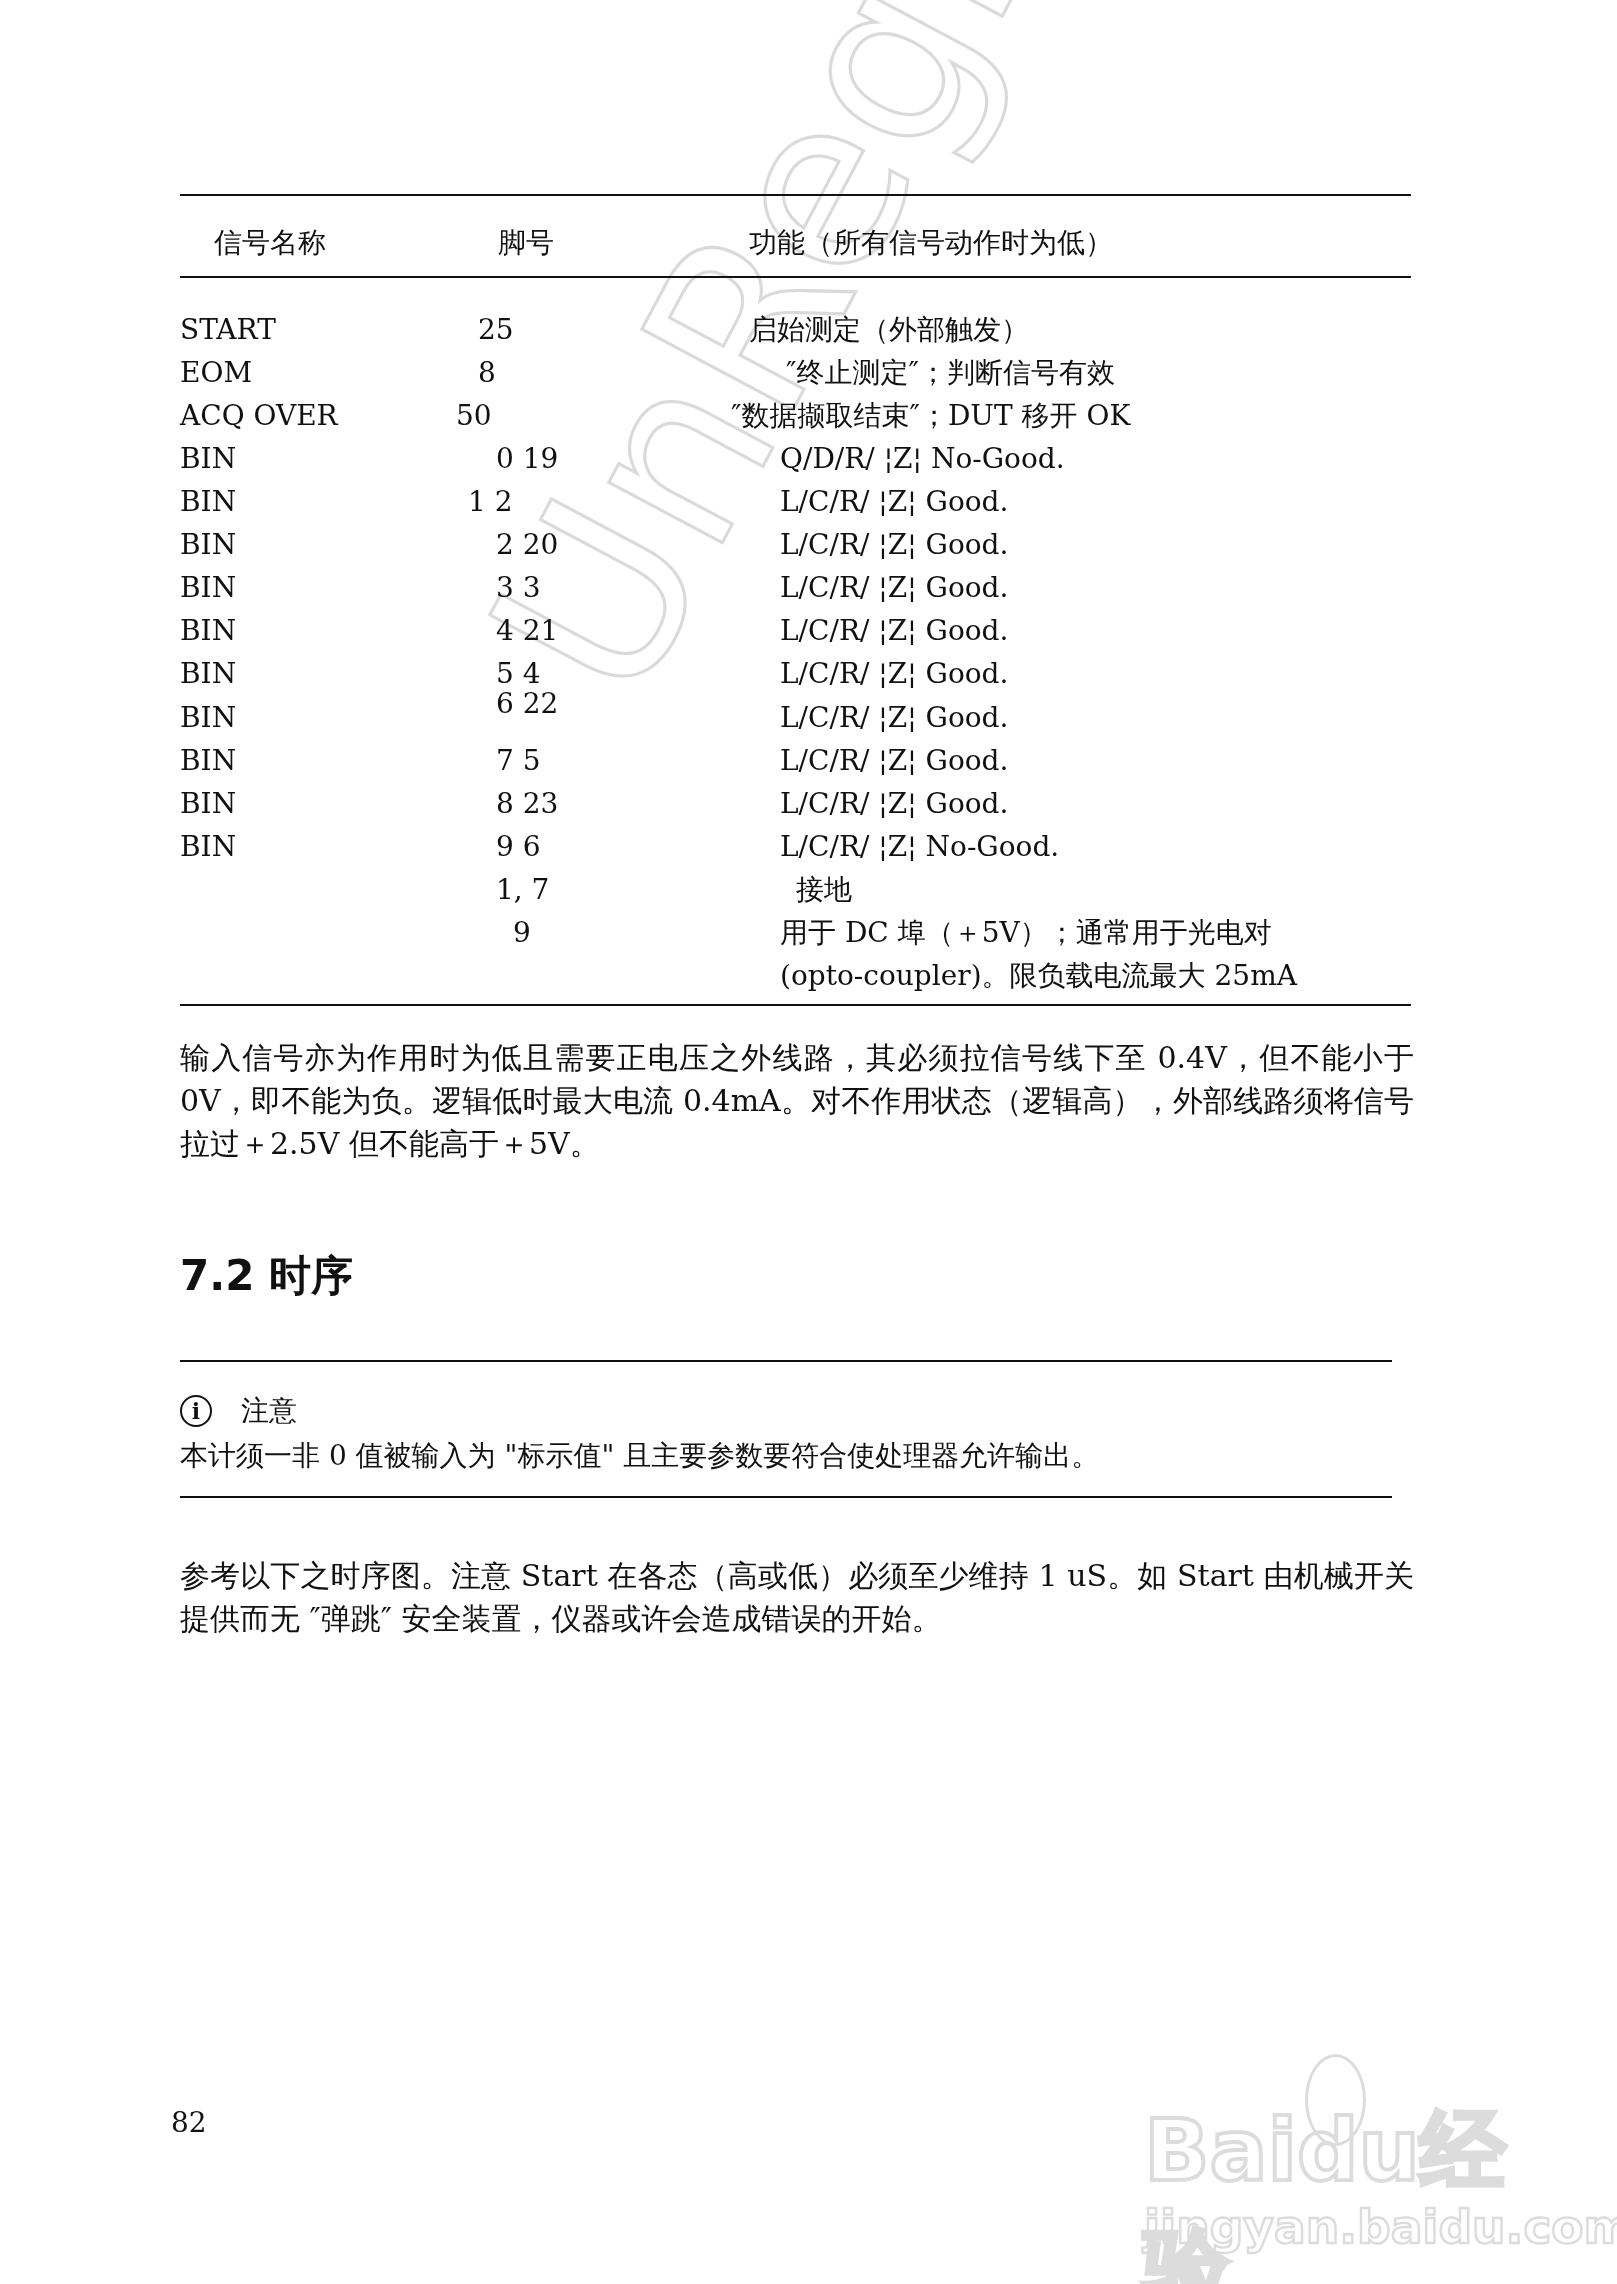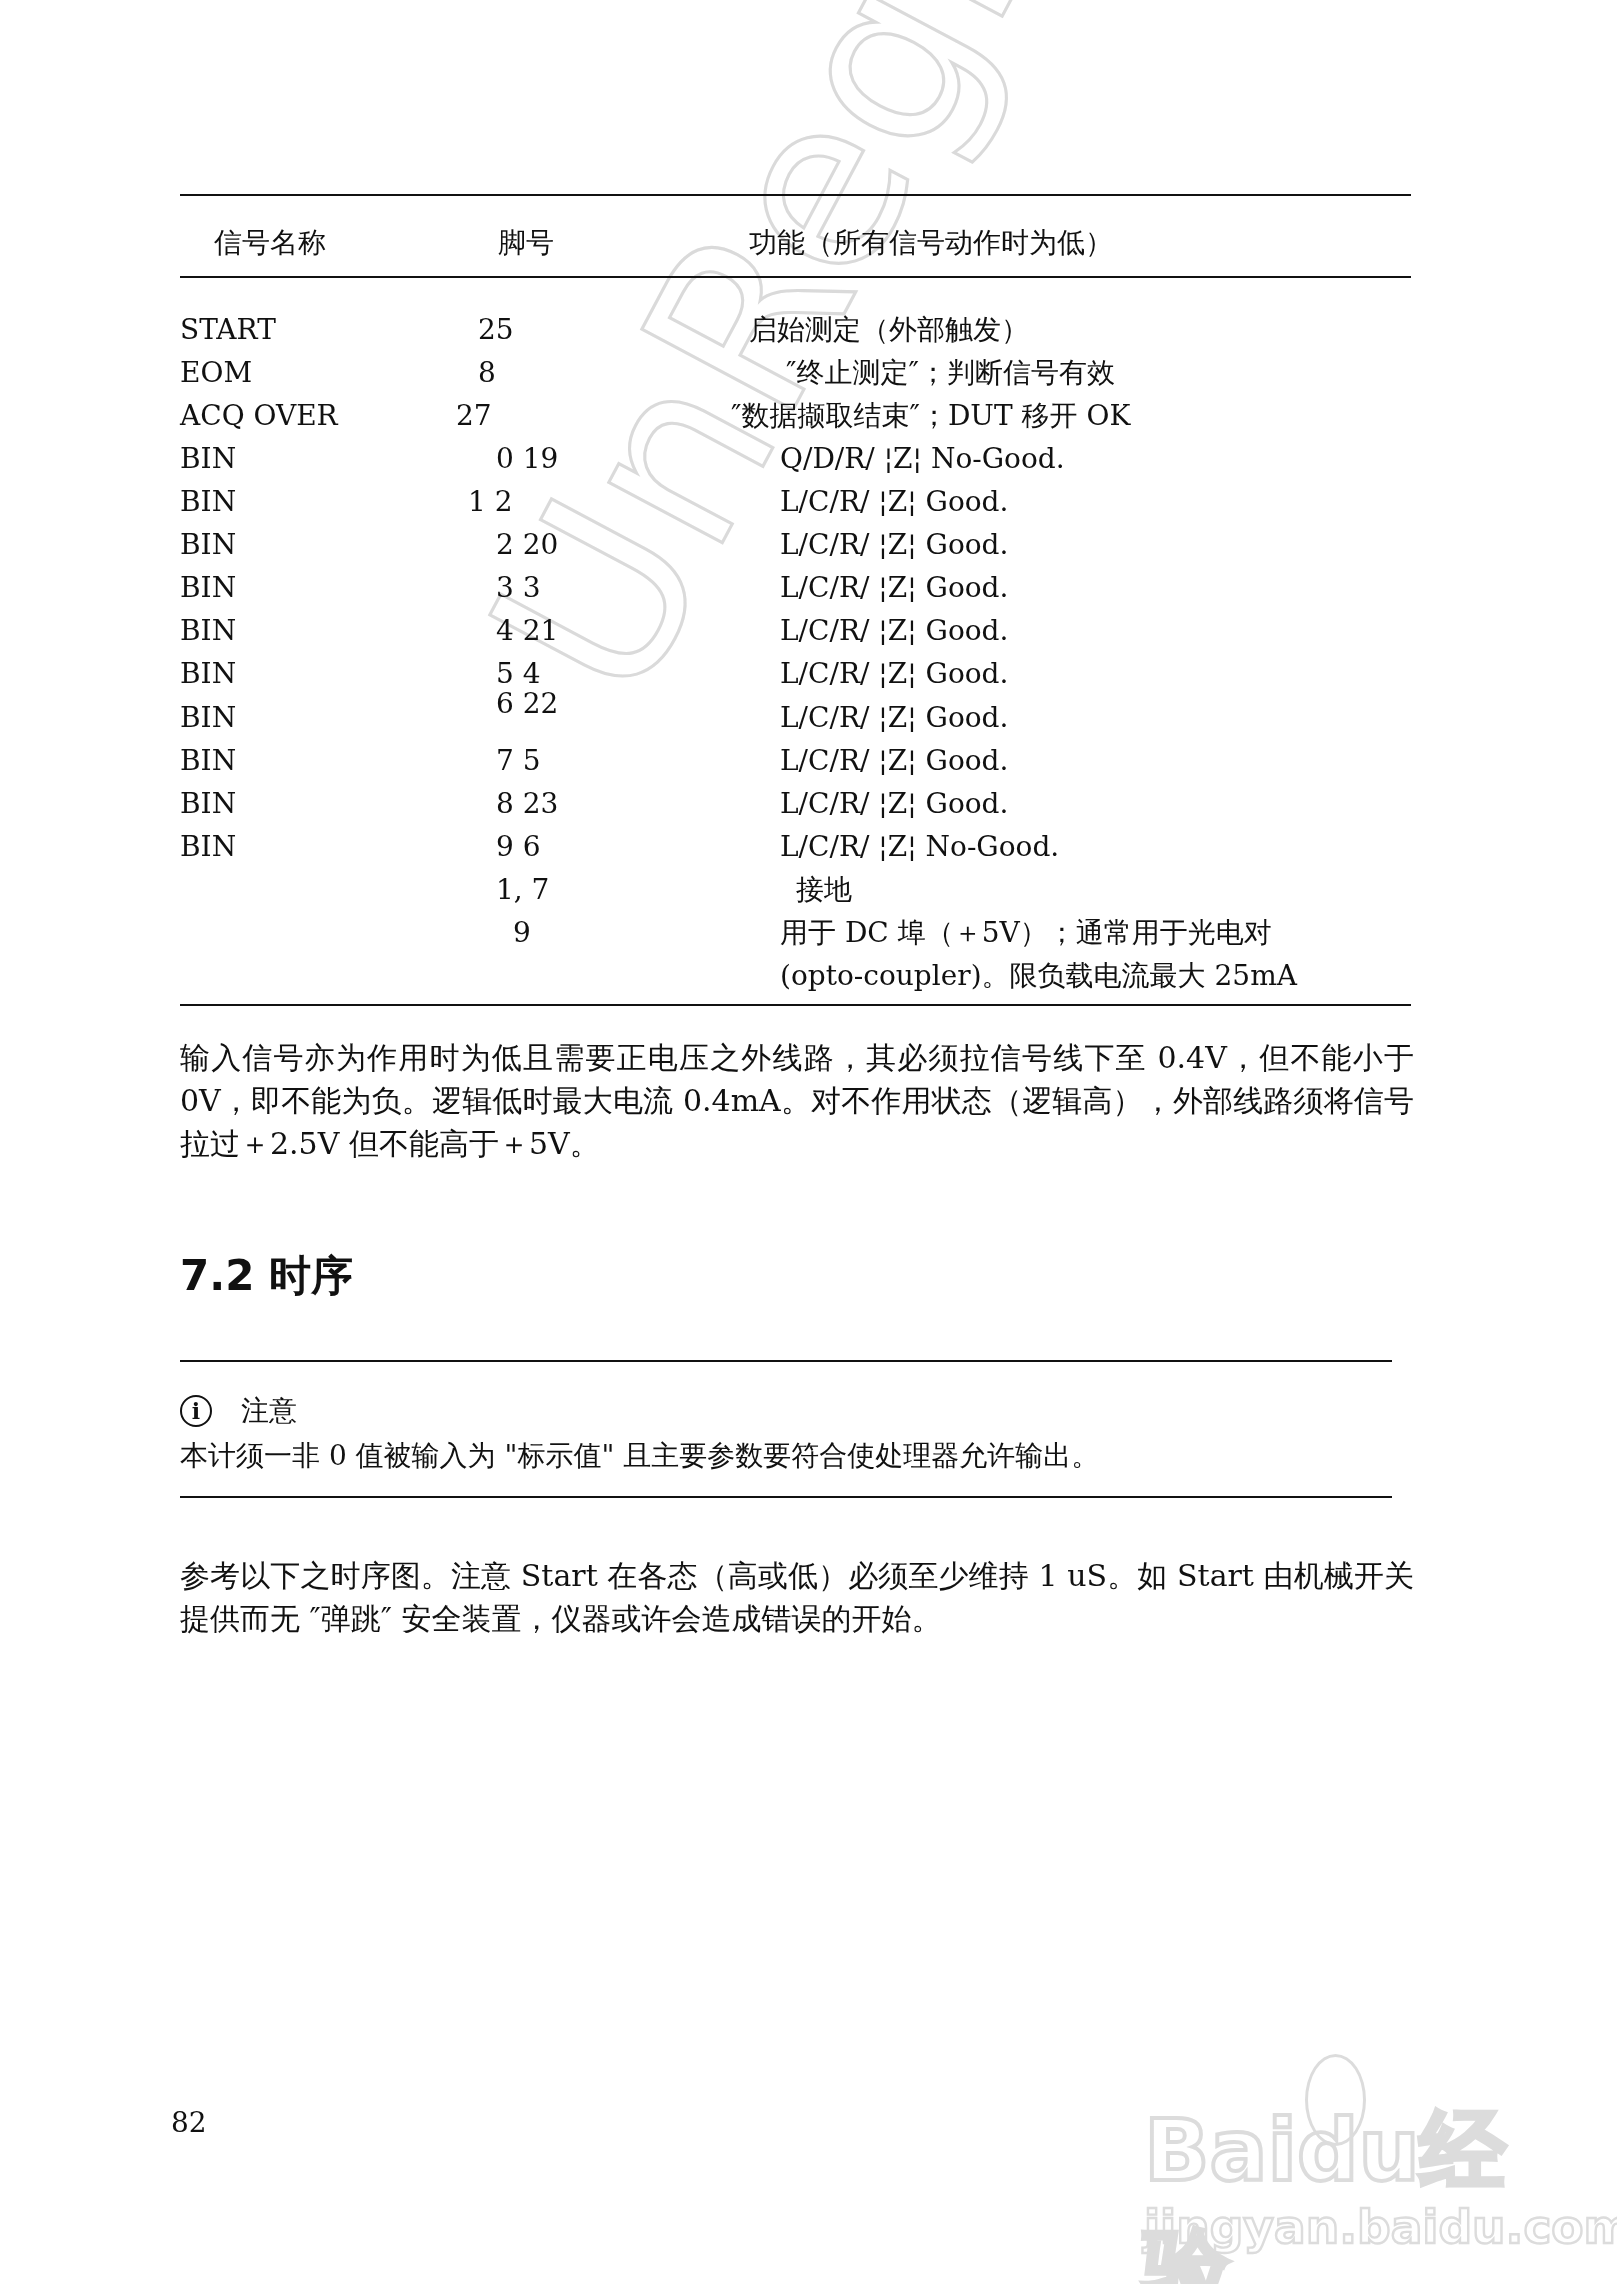--- a/index.html
+++ b/index.html
@@ -44,21 +44,21 @@
         <div class="abs txt" style="left: 478px; top: 314px;">25</div>
         <div class="abs txt" style="left: 749px; top: 314px;">启始测定（外部触发）</div>
       </div>
       <div>
         <div class="abs txt" style="left: 180px; top: 357px;">EOM</div>
         <div class="abs txt" style="left: 478px; top: 357px;">8</div>
         <div class="abs txt" style="left: 745px; top: 357px; margin-left: 41px;">″终止测定″；判断信号有效</div>
       </div>
       <div>
         <div class="abs txt" style="left: 180px; top: 400px;">ACQ OVER</div>
-        <div class="abs txt" style="left: 456px; top: 400px;">27</div>
+        <div class="abs txt" style="left: 456px; top: 400px;">50</div>
         <div class="abs txt" style="left: 731px; top: 400px;">″数据撷取结束″；DUT 移开 OK</div>
       </div>
       <div>
         <div class="abs txt" style="left: 180px; top: 443px;">BIN</div>
         <div class="abs txt" style="left: 496px; top: 443px;">0 19</div>
         <div class="abs txt" style="left: 780px; top: 443px;">Q/D/R/ ¦Z¦ No-Good.</div>
       </div>
       <div>
         <div class="abs txt" style="left: 180px; top: 486px;">BIN</div>
         <div class="abs txt" style="left: 468px; top: 486px;">1 2</div>

